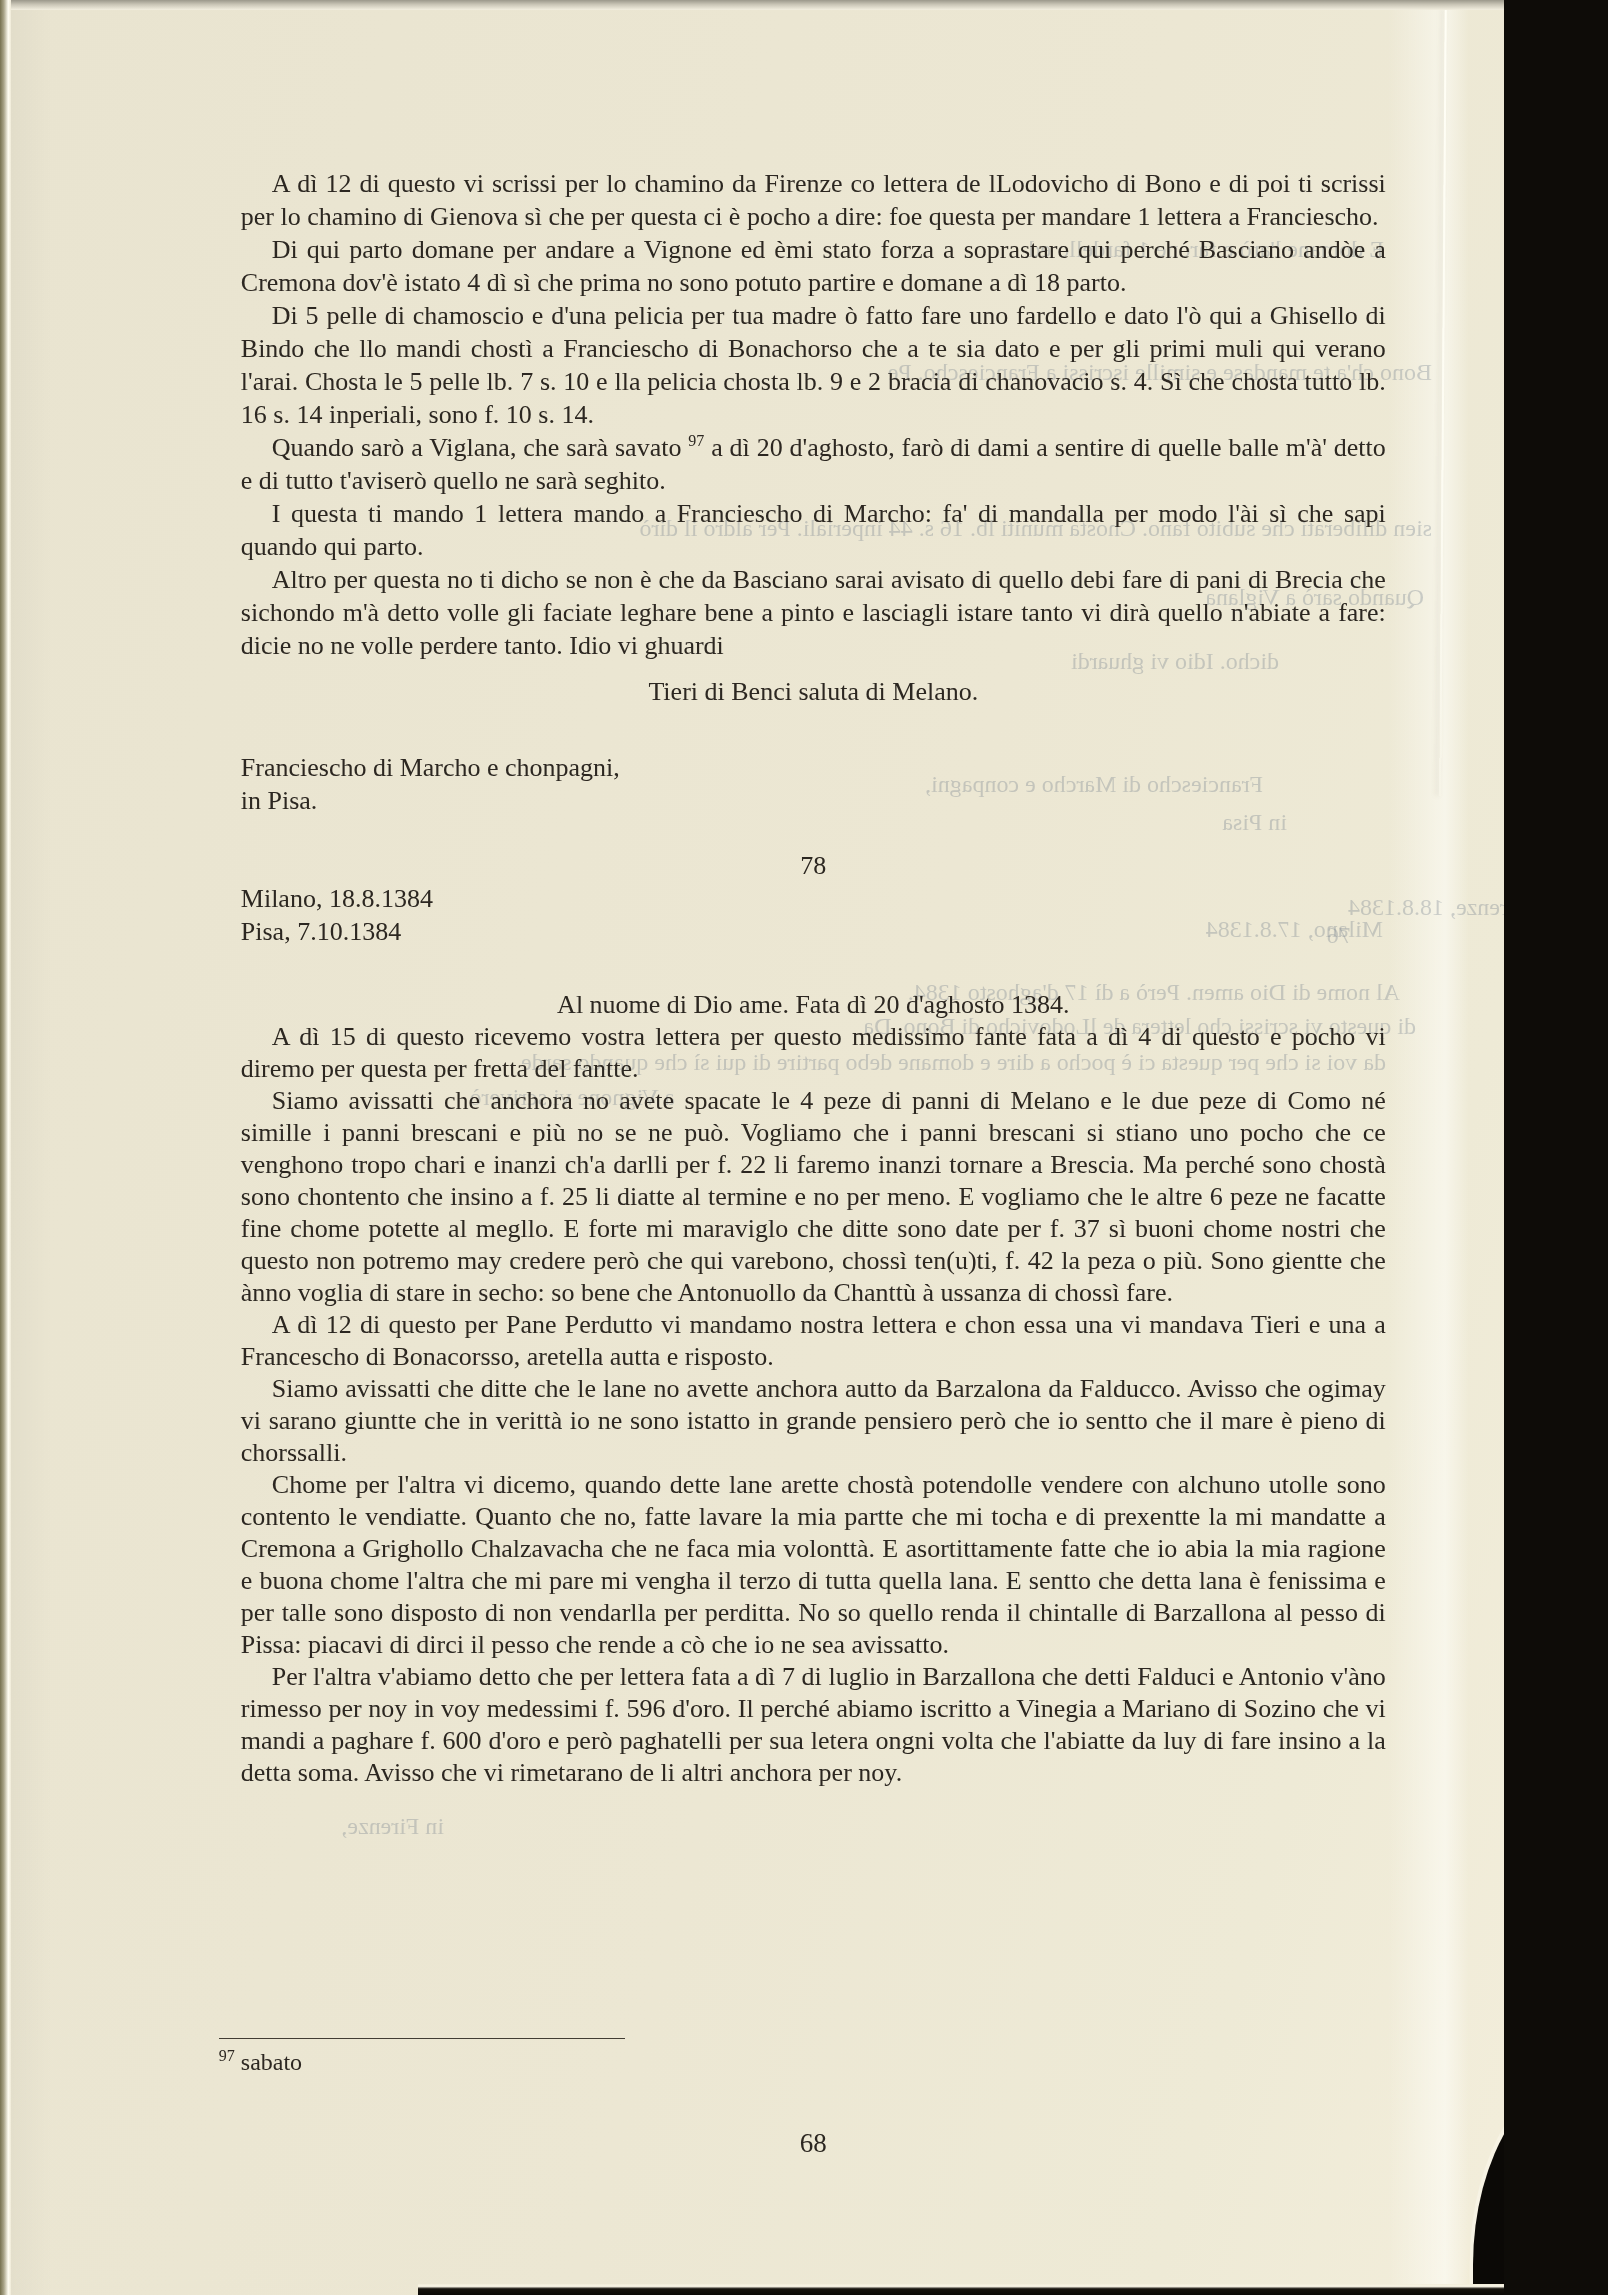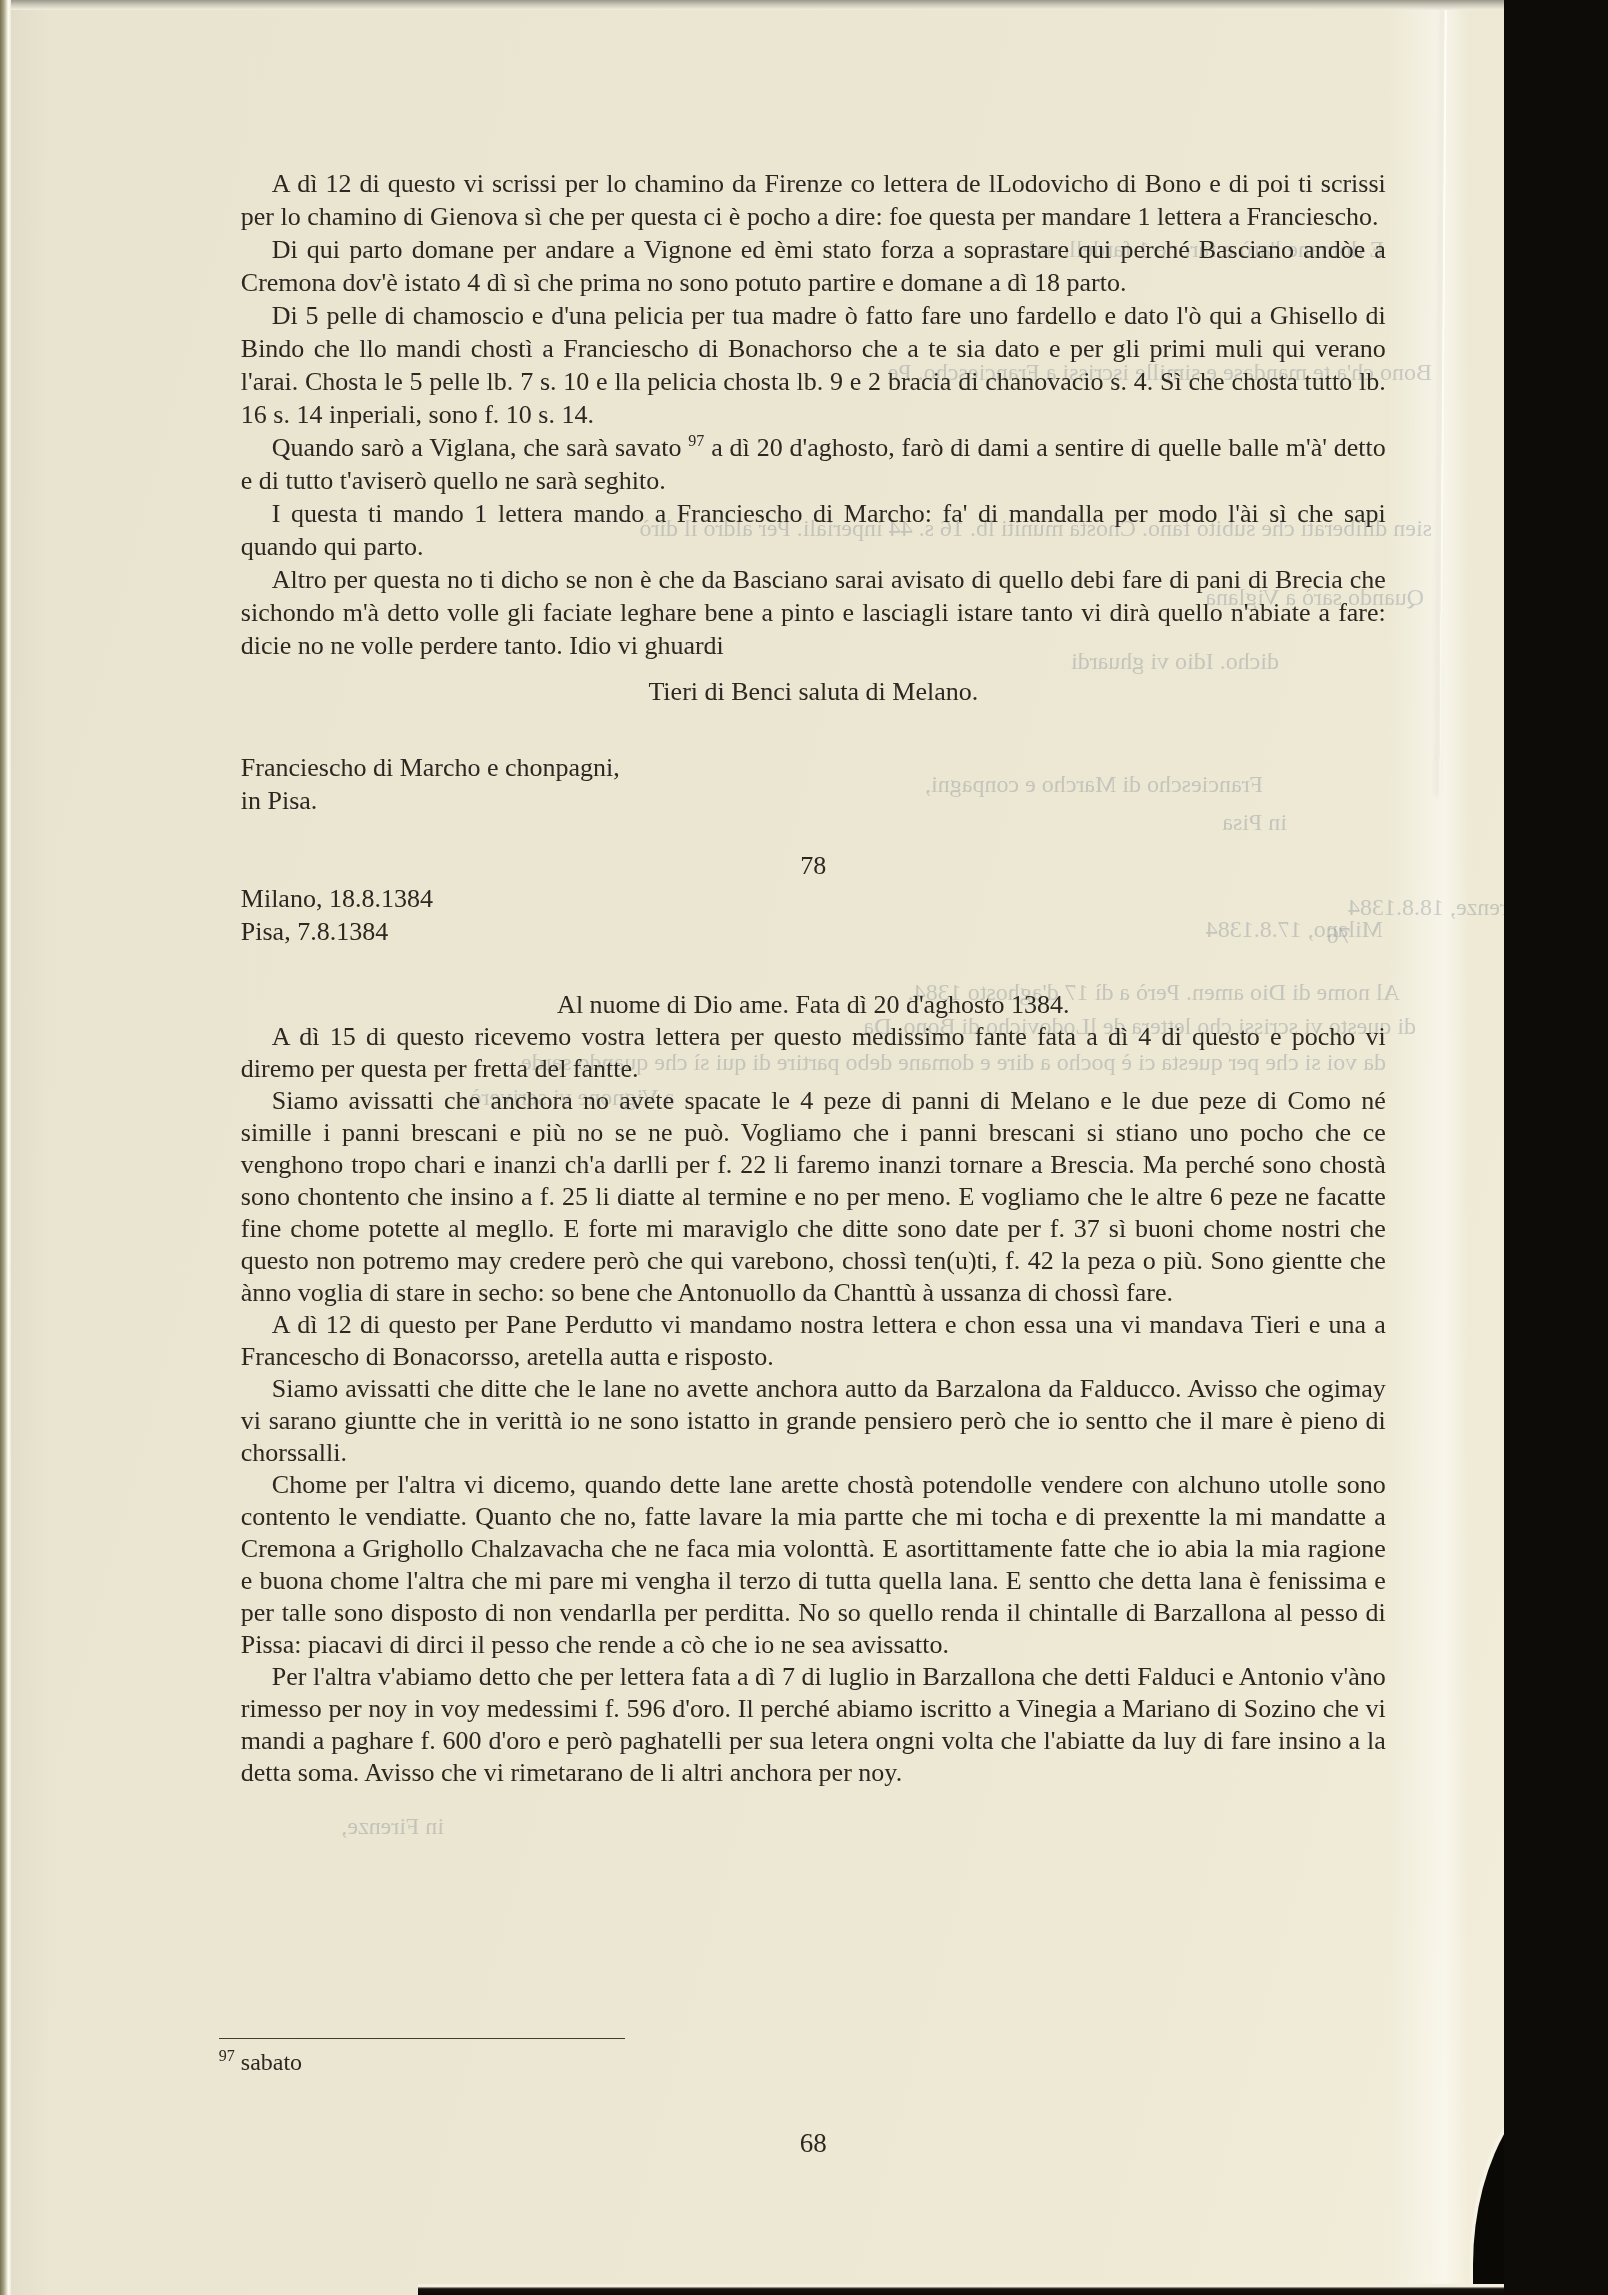--- a/index.html
+++ b/index.html
@@ -80,21 +80,21 @@
 
       <div class="address">
           <div class="address-line">Franciescho di Marcho e chonpagni,</div>
           <div class="address-line">in Pisa.</div>
         </div>
 
       <div class="letter-number">78</div>
 
       <div class="dateline">
         <span>Milano, 18.8.1384</span>
-        <span>Pisa, 7.8.1384</span>
+        <span>Pisa, 7.10.1384</span>
       </div>
 
       <div class="invocation">Al nuome di Dio ame. Fata dì 20 d'aghosto 1384.</div>
 
       <div class="letter78-body">
           <div class="para">A dì 15 di questo ricevemo vostra lettera per questo medissimo fante fata a dì 4 di questo e pocho vi diremo per questa per fretta del fantte.</div>
           <div class="para">Siamo avissatti che anchora no avete spacate le 4 peze di panni di Melano e le due peze di Como né simille i panni brescani e più no se ne può. Vogliamo che i panni brescani si stiano uno pocho che ce venghono tropo chari e inanzi ch'a darlli per f. 22 li faremo inanzi tornare a Brescia. Ma perché sono chostà sono chontento che insino a f. 25 li diatte al termine e no per meno. E vogliamo che le altre 6 peze ne facatte fine chome potette al megllo. E forte mi maraviglo che ditte sono date per f. 37 sì buoni chome nostri che questo non potremo may credere però che qui varebono, chossì ten(u)ti, f. 42 la peza o più. Sono gientte che ànno voglia di stare in secho: so bene che Antonuollo da Chanttù à ussanza di chossì fare.</div>
           <div class="para">A dì 12 di questo per Pane Perdutto vi mandamo nostra lettera e chon essa una vi mandava Tieri e una a Francescho di Bonacorsso, aretella autta e risposto.</div>
           <div class="para">Siamo avissatti che ditte che le lane no avette anchora autto da Barzalona da Falducco. Avisso che ogimay vi sarano giuntte che in verittà io ne sono istatto in grande pensiero però che io sentto che il mare è pieno di chorssalli.</div>
           <div class="para">Chome per l'altra vi dicemo, quando dette lane arette chostà potendolle vendere con alchuno utolle sono contento le vendiatte. Quanto che no, fatte lavare la mia partte che mi tocha e di prexentte la mi mandatte a Cremona a Grighollo Chalzavacha che ne faca mia volonttà. E asortittamente fatte che io abia la mia ragione e buona chome l'altra che mi pare mi vengha il terzo di tutta quella lana. E sentto che detta lana è fenissima e per talle sono disposto di non vendarlla per perditta. No so quello renda il chintalle di Barzallona al pesso di Pissa: piacavi di dirci il pesso che rende a cò che io ne sea avissatto.</div>

